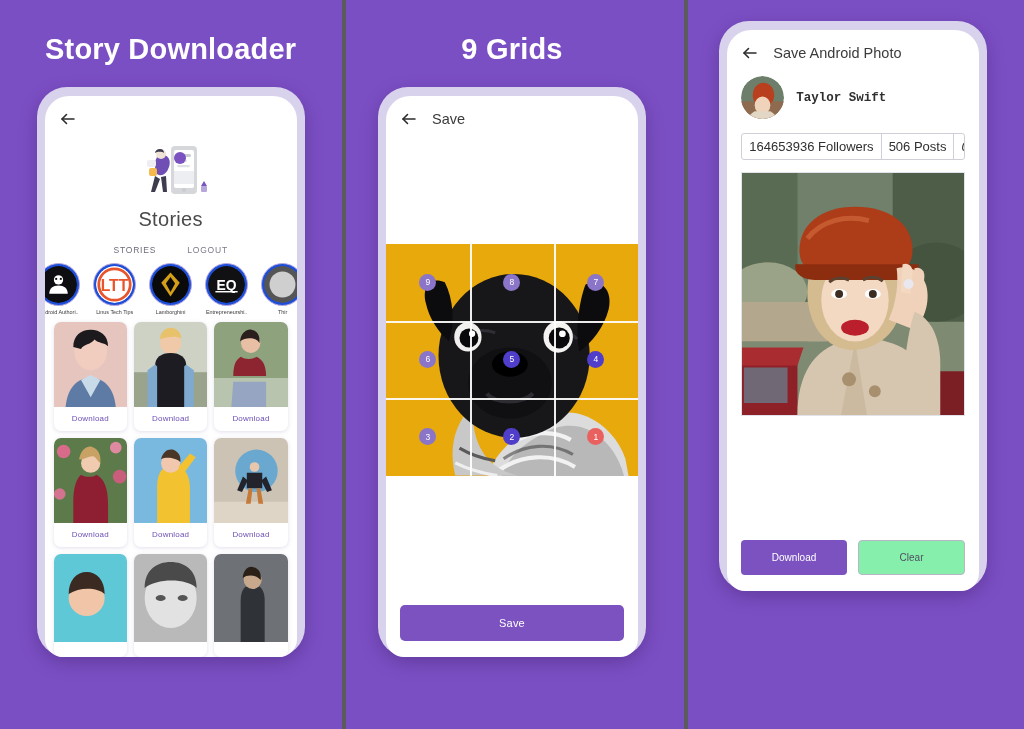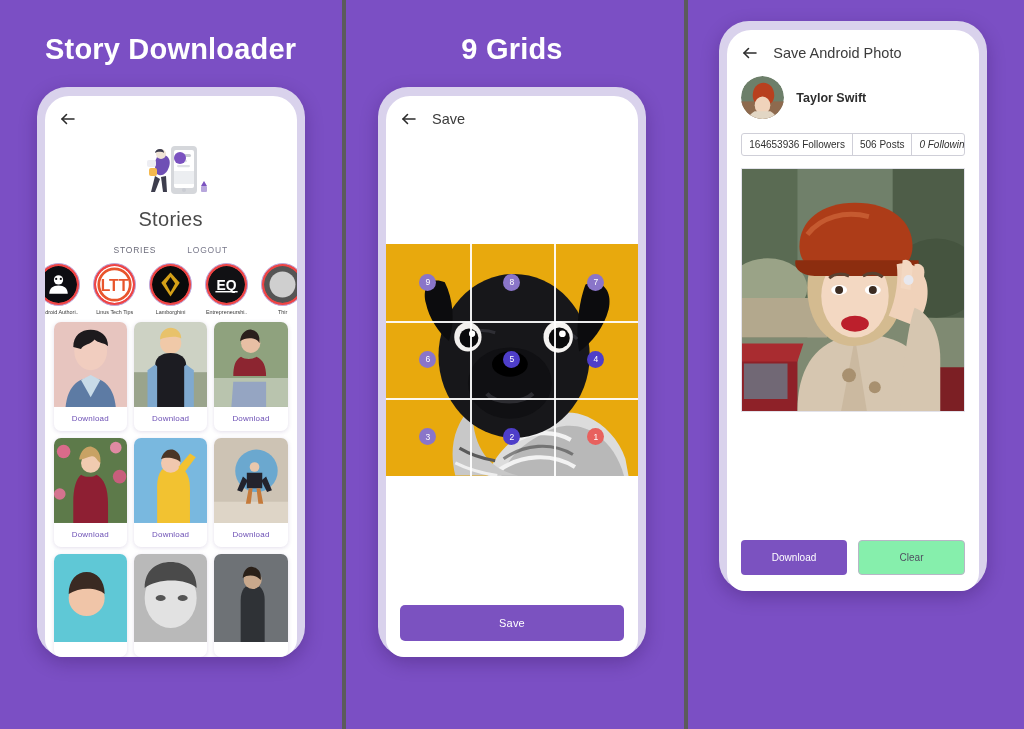--- a/index.html
+++ b/index.html
@@ -103,21 +103,21 @@
     display:flex;
     gap:9px;
     padding:2px 10px 4px 10px;
     overflow:hidden;
   }
   .story-item { flex:0 0 auto; width:47px; text-align:center; }
   .story-ring {
     width:43px; height:43px;
     border-radius:50%;
     padding:2px;
-    background:#ef4444;
+    background:#1d4ed8;
     border:1.4px solid #b9a8de;
     margin:0 auto;
     display:block;
   }
   .story-av {
     width:100%; height:100%;
     border-radius:50%;
     display:block;
     overflow:hidden;
   }
@@ -212,20 +212,21 @@
     letter-spacing:0.2px;
   }
 
   
   .p3-body { flex:1; display:flex; flex-direction:column; overflow:hidden; }
   .profile-row {
     display:flex;
     align-items:center;
     gap:12px;
     padding:8px 14px 4px 14px;
+    font-family:Liberation Mono, monospace;
   }
   .avatar {
     width:43px; height:43px;
     border-radius:50%;
     overflow:hidden;
     flex:0 0 auto;
     display:block;
   }
   .profile-name { font-size:12.5px; color:#2e2e2e; font-weight:700; }
   .bio {
@@ -236,21 +237,21 @@
   }
   .stats {
     display:flex;
     margin:10px 14px 0 14px;
     border:1px solid #cfcfd8;
     border-radius:3px;
     overflow:hidden;
   }
   .stat {
     padding:5px 7px;
-    font-size:10px;
+    font-size:13px;
     color:#2f2f2f;
     border-right:1px solid #cfcfd8;
     white-space:nowrap;
     text-align:center;
   }
   .stat:last-child { border-right:none;font-style:italic; }
   .stat.grow { flex:1; }
   .dp-photo-wrap { padding:12px 14px 0 14px; }
   .dp-photo {
     width:100%;

